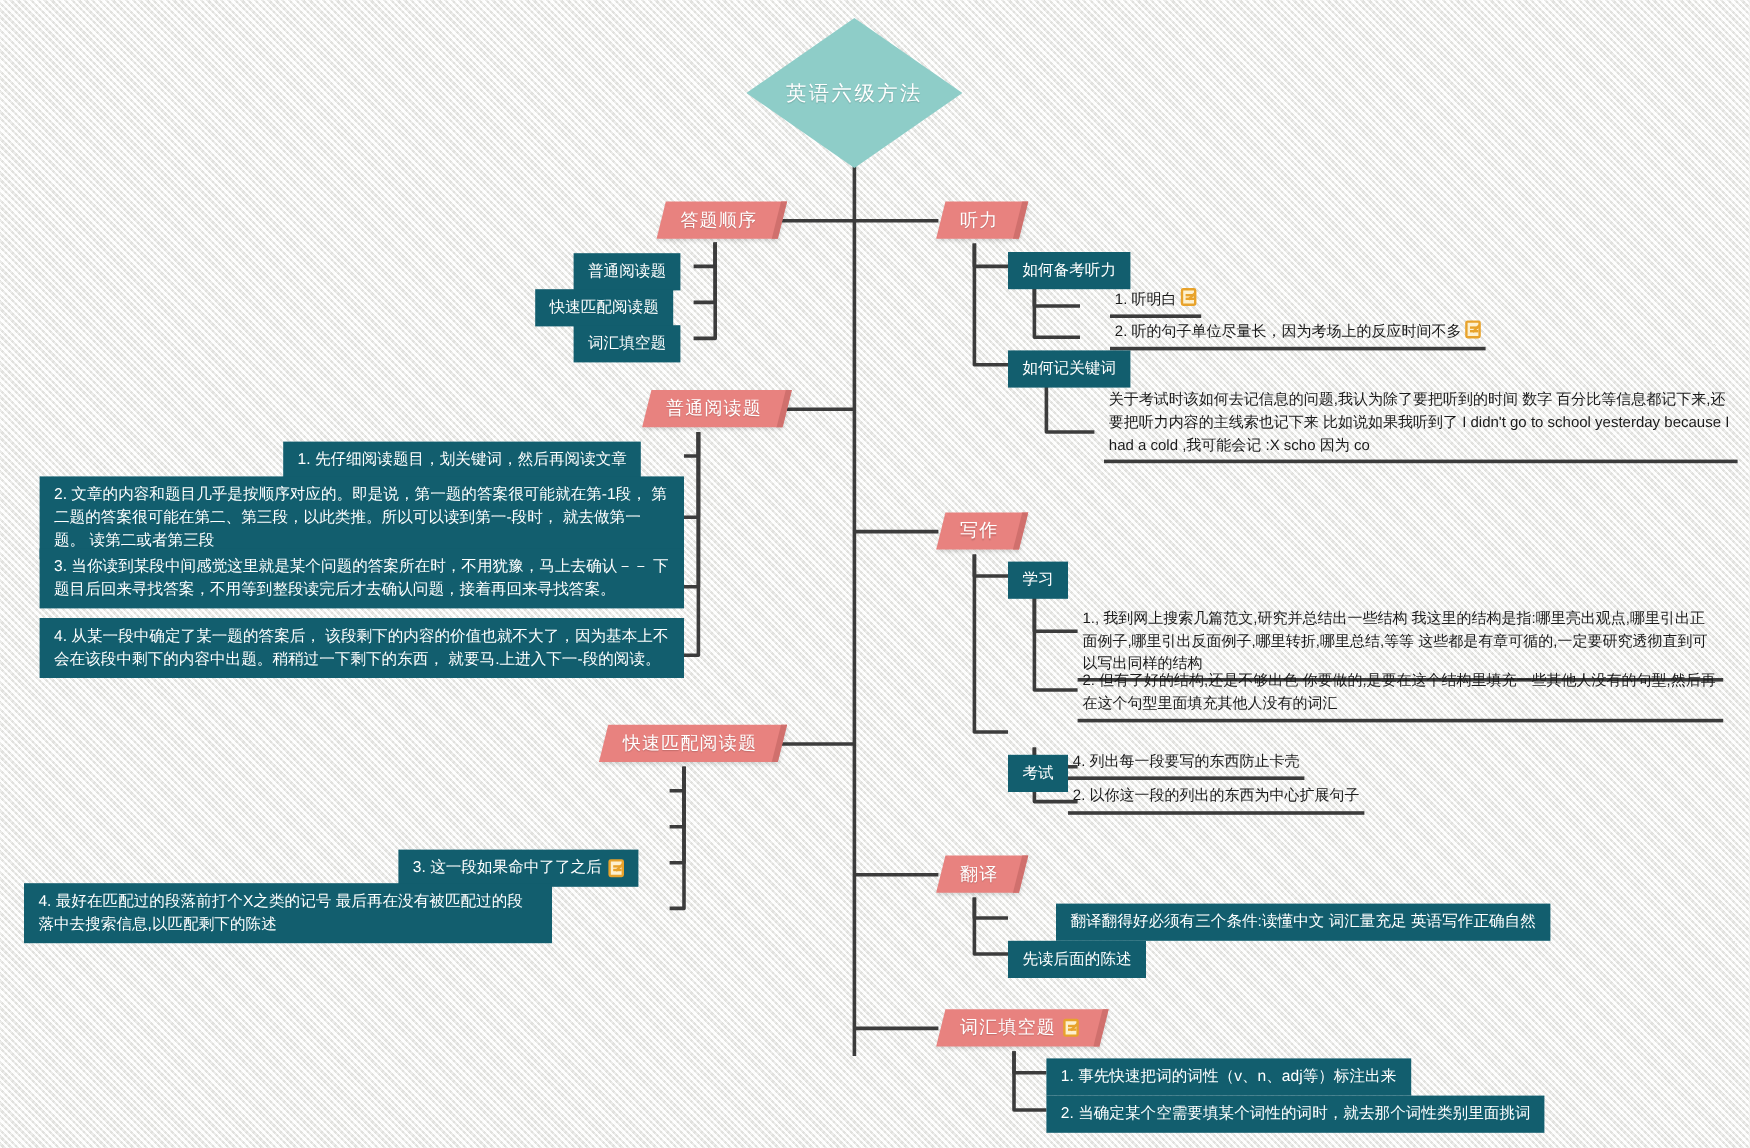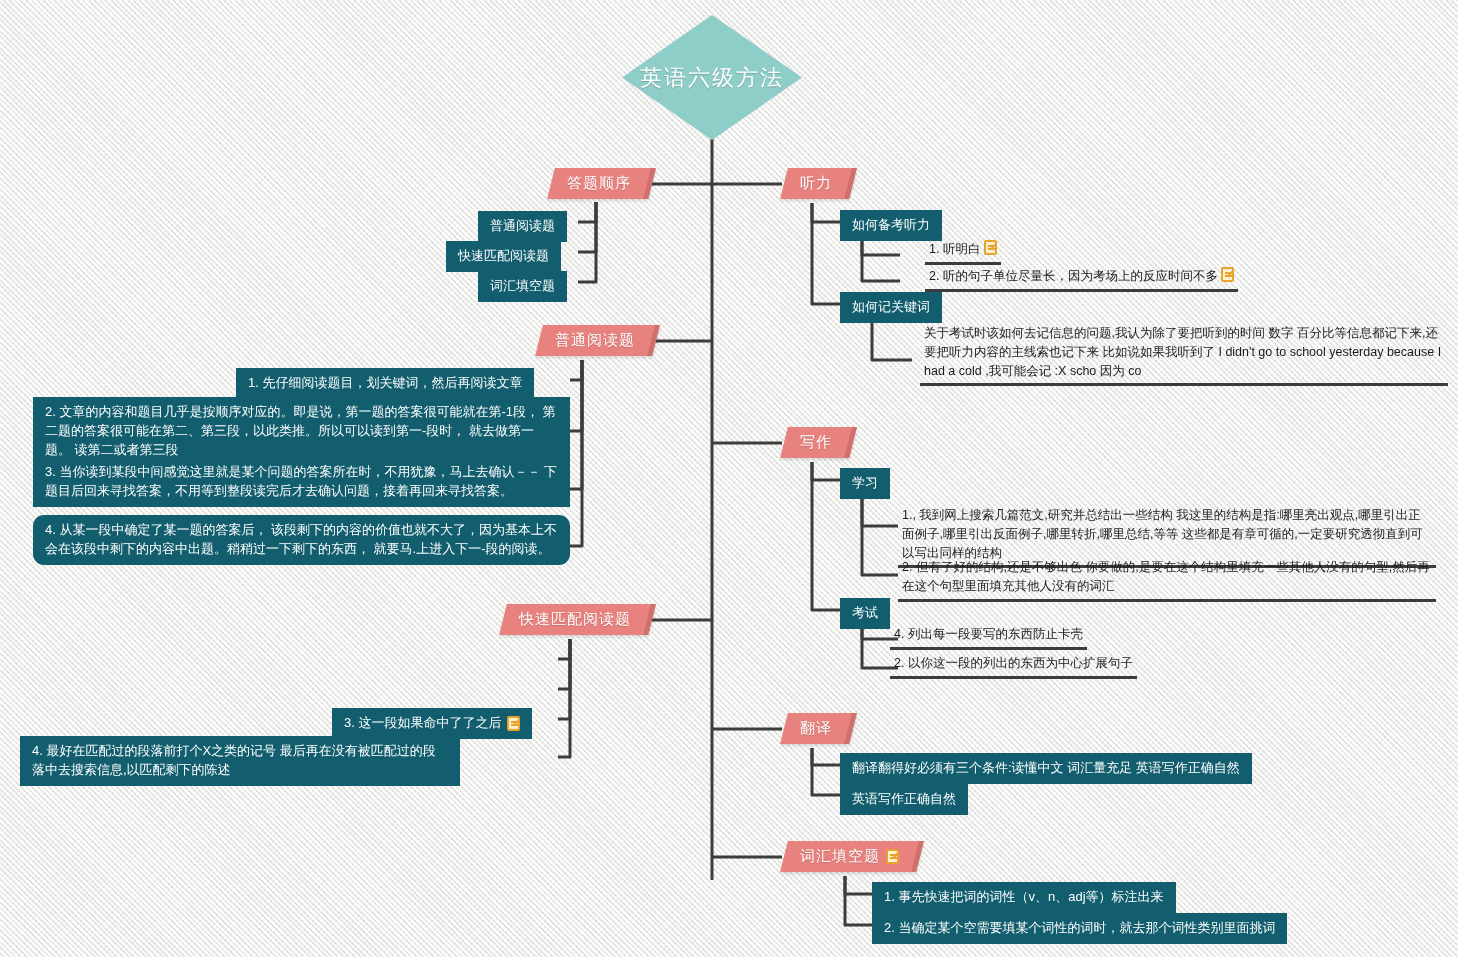--- a/index.html
+++ b/index.html
@@ -22,21 +22,21 @@
   #links { position: absolute; left: 0; top: 0; width: 1458px; height: 957px; pointer-events: none; }
 
   .node { position: absolute; }
 
   
   .root {
     width: 180px; height: 125px;
     background: #8ecdc8;
     clip-path: polygon(50% 0%, 100% 50%, 50% 100%, 0% 50%);
     display: flex; align-items: center; justify-content: center;
-    color: #ffffff; font-size: 22px; letter-spacing: 2px;
+    color: #ffffff; font-size: 17px; letter-spacing: 2px;
     text-shadow: 0 1px 1px rgba(0,0,0,.18);
   }
 
   
   .l1 {
     background: #e8827f;
     border-right: 5px solid #d0706d;
     transform: skewX(-14deg);
     padding: 6px 16px;
     display: inline-flex; align-items: center; gap: 6px;
@@ -175,21 +175,21 @@
   </div>
   <div class="node teal" style="left:236px; top:368px;">
     <span>1. 先仔细阅读题目，划关键词，然后再阅读文章</span>
   </div>
   <div class="node teal wrap" style="left:33px; top:397px; width:537px;">
     <span>2. 文章的内容和题目几乎是按顺序对应的。即是说，第一题的答案很可能就在第-1段， 第二题的答案很可能在第二、第三段，以此类推。所以可以读到第一-段时， 就去做第一题。 读第二或者第三段</span>
   </div>
   <div class="node teal wrap" style="left:33px; top:457px; width:537px;">
     <span>3. 当你读到某段中间感觉这里就是某个问题的答案所在时，不用犹豫，马上去确认－－ 下题目后回来寻找答案，不用等到整段读完后才去确认问题，接着再回来寻找答案。</span>
   </div>
-  <div class="node teal wrap" style="left:33px; top:515px; width:537px;border-radius:11px;">
+  <div class="node teal wrap" style="left:33px; top:515px; width:537px;">
     <span>4. 从某一段中确定了某一题的答案后， 该段剩下的内容的价值也就不大了，因为基本上不会在该段中剩下的内容中出题。稍稍过一下剩下的东西， 就要马.上进入下一-段的阅读。</span>
   </div>
 
   <div class="node l1" style="left:503px; top:604px;">
     <span class="lbl">快速匹配阅读题</span>
   </div>
   <div class="node teal" style="left:332px; top:708px;">
     <span>3. 这一段如果命中了了之后</span>
     <span class="note"></span>
   </div>
@@ -223,38 +223,38 @@
   </div>
   <div class="node teal" style="left:840px; top:468px;">
     <span>学习</span>
   </div>
   <div class="node plain" style="left:898px; top:494px; width:538px;margin-top:10px;">
     <span>1., 我到网上搜索几篇范文,研究并总结出一些结构 我这里的结构是指:哪里亮出观点,哪里引出正面例子,哪里引出反面例子,哪里转折,哪里总结,等等 这些都是有章可循的,一定要研究透彻直到可以写出同样的结构</span>
   </div>
   <div class="node plain" style="left:898px; top:556px; width:538px;">
     <span>2. 但有了好的结构,还是不够出色 你要做的,是要在这个结构里填充一些其他人没有的句型,然后再在这个句型里面填充其他人没有的词汇</span>
   </div>
-  <div class="node teal" style="left:840px; top:598px;text-align:right;">
+  <div class="node teal" style="left:840px; top:629px;text-align:right;">
     <span>考试</span>
   </div>
   <div class="node plain" style="left:890px; top:623px;">
     <span>4. 列出每一段要写的东西防止卡壳</span>
   </div>
   <div class="node plain" style="left:890px; top:652px;">
     <span>2. 以你这一段的列出的东西为中心扩展句子</span>
   </div>
 
   <div class="node l1" style="left:784px; top:713px;">
     <span class="lbl">翻译</span>
   </div>
-  <div class="node teal" style="left:840px; top:753px;">
+  <div class="node teal" style="left:880px; top:753px;">
     <span>翻译翻得好必须有三个条件:读懂中文 词汇量充足 英语写作正确自然</span>
   </div>
   <div class="node teal" style="left:840px; top:784px;">
-    <span>英语写作正确自然</span>
+    <span>先读后面的陈述</span>
   </div>
 
   <div class="node l1" style="left:784px; top:841px;">
     <span class="lbl">词汇填空题</span>
     <span class="note"></span>
   </div>
   <div class="node teal" style="left:872px; top:882px;">
     <span>1. 事先快速把词的词性（v、n、adj等）标注出来</span>
   </div>
   <div class="node teal" style="left:872px; top:913px;">

